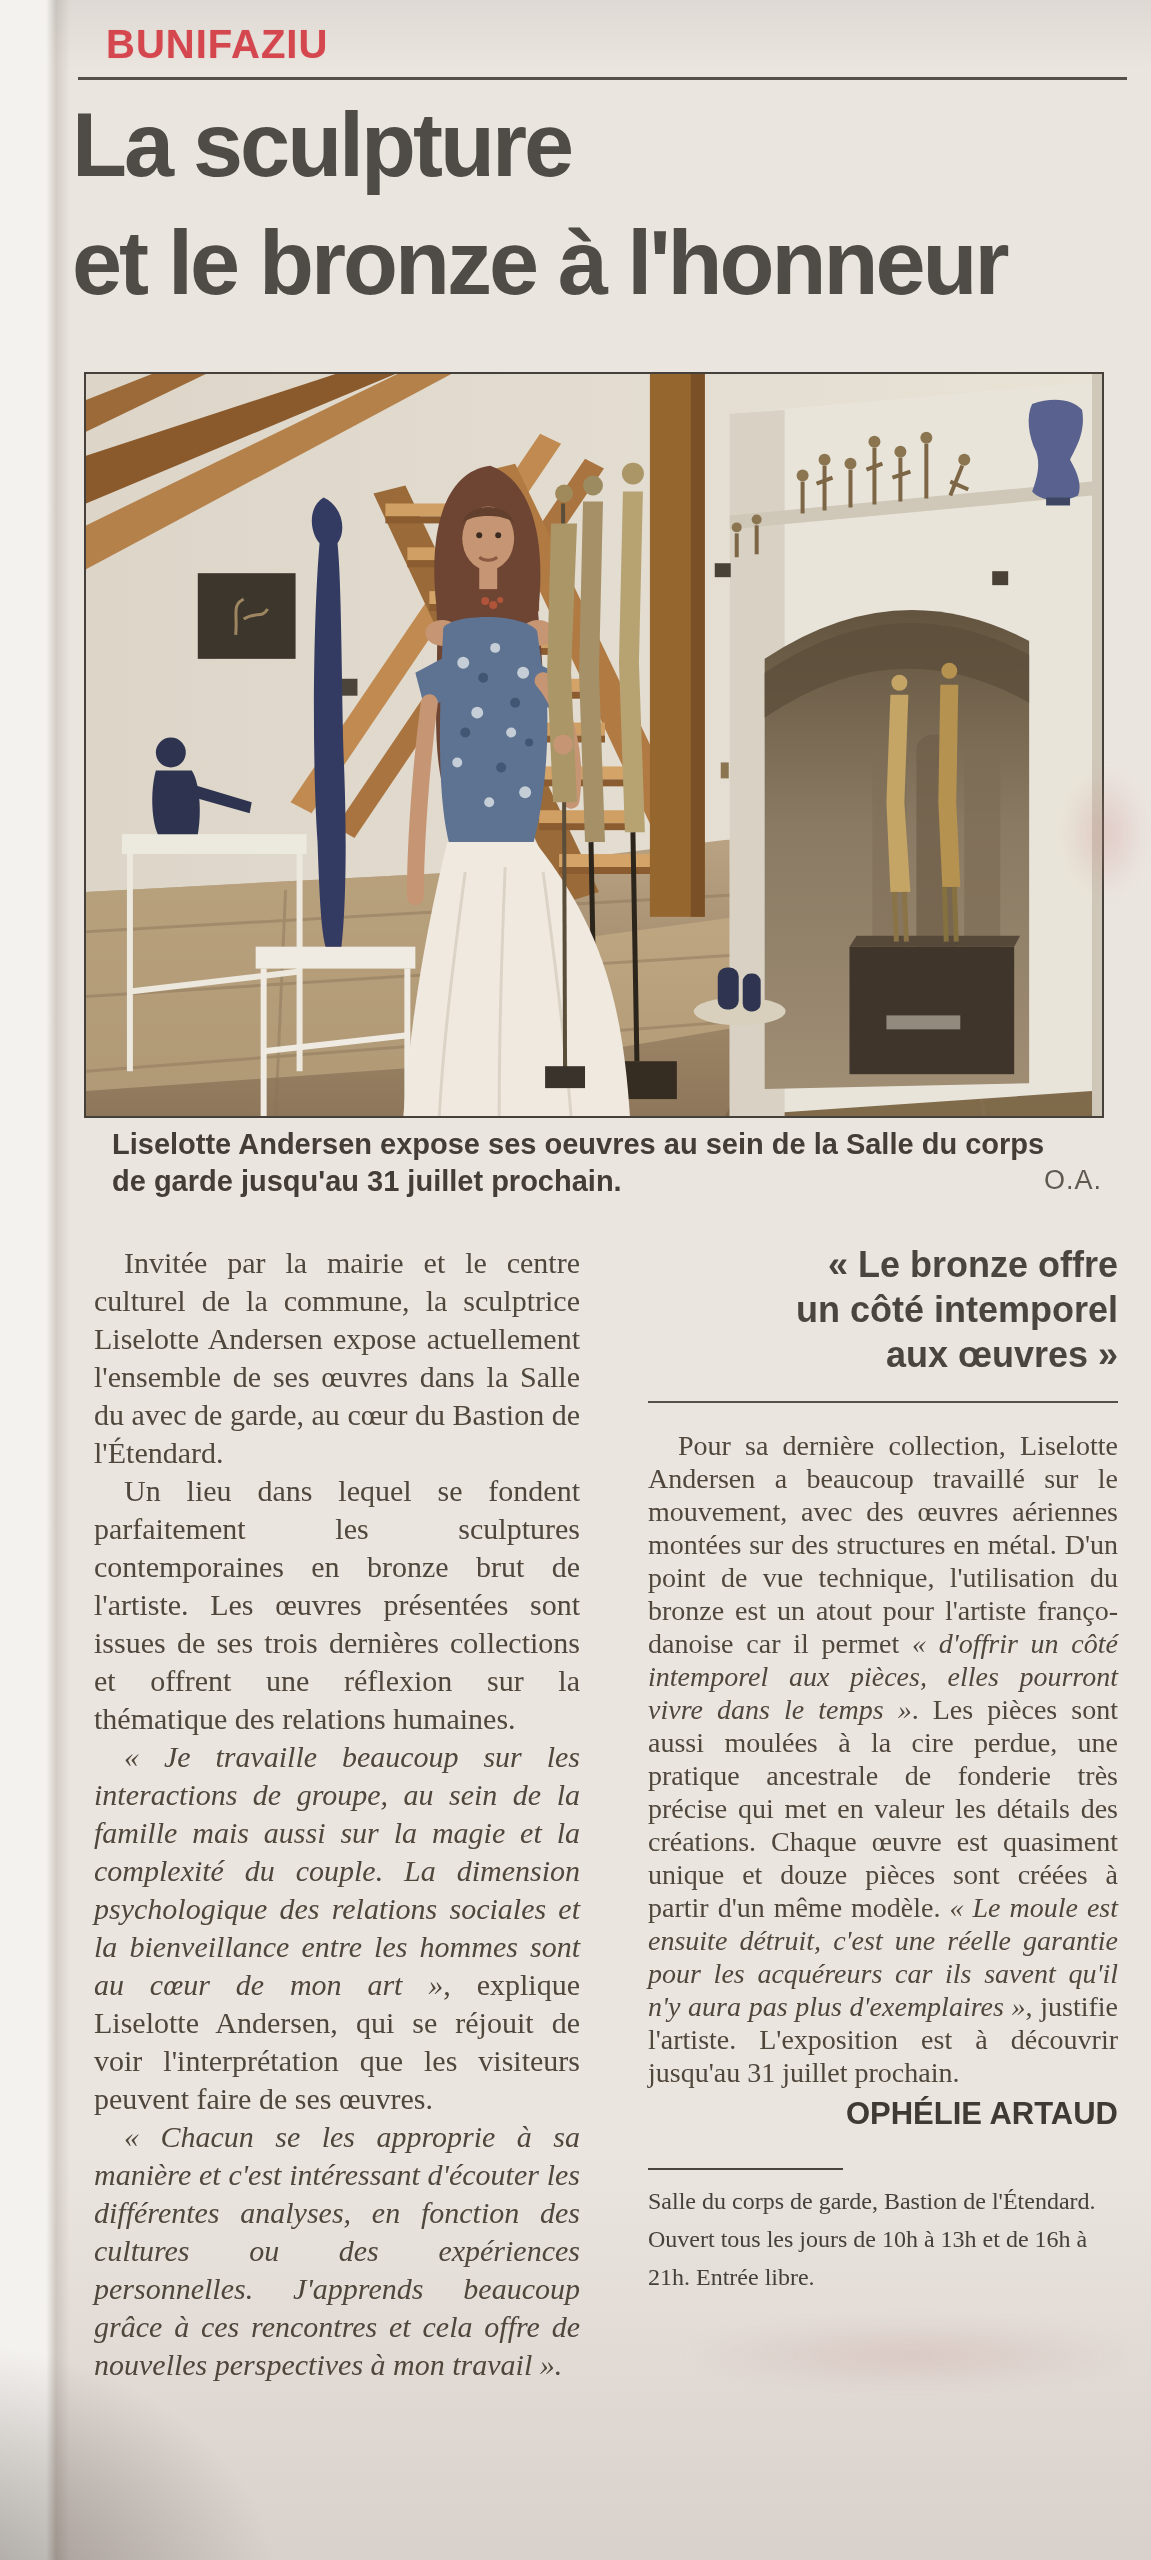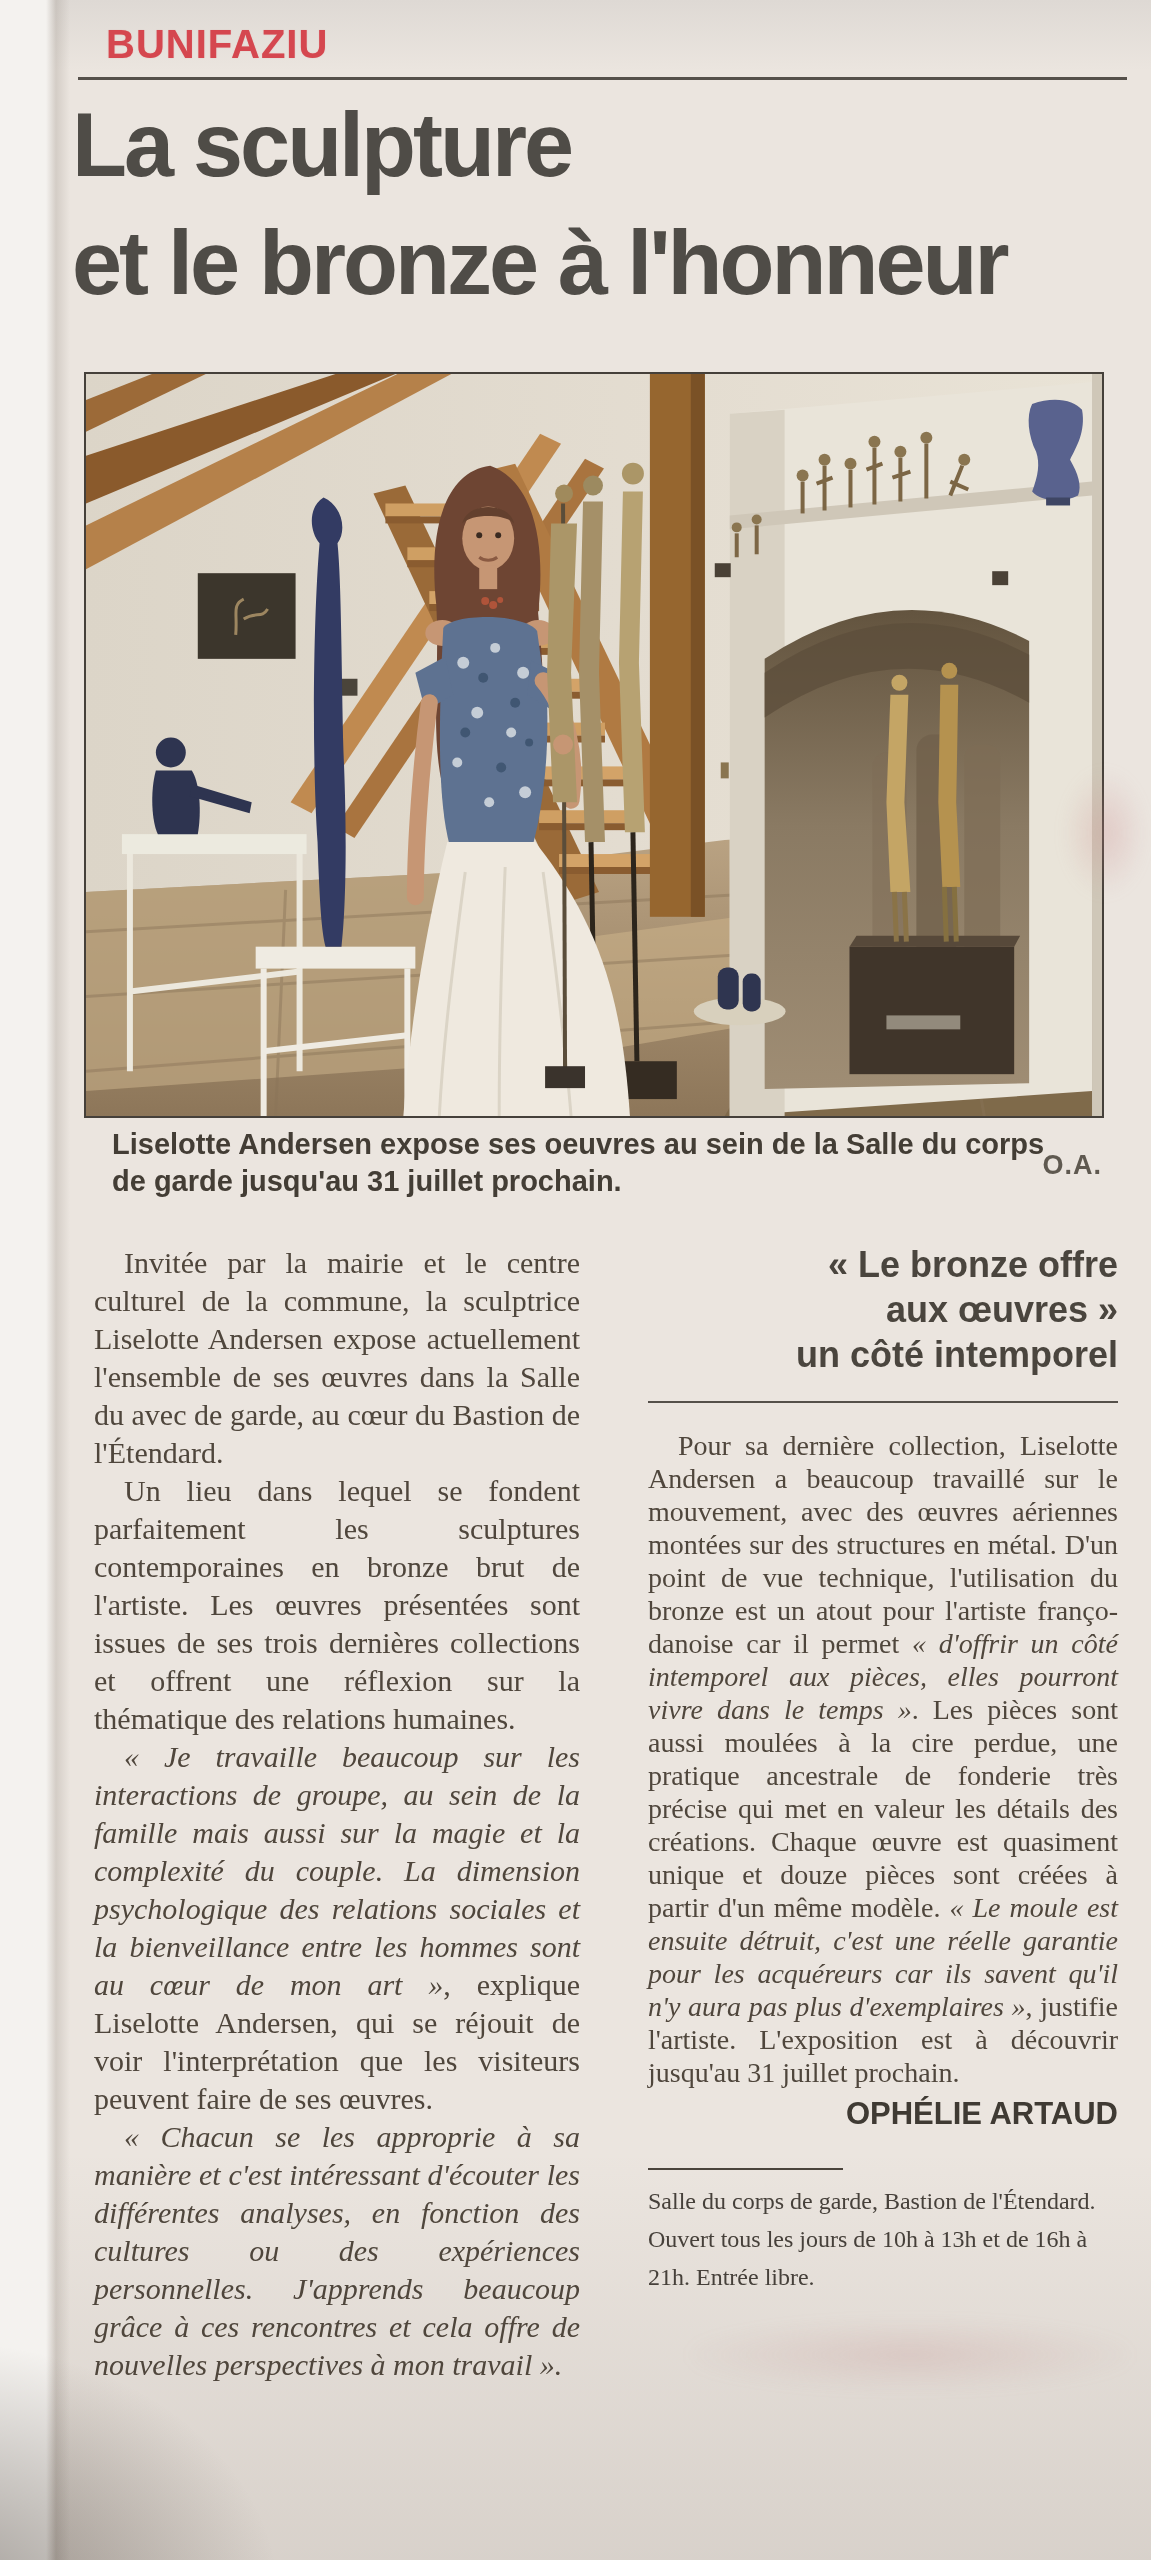--- a/index.html
+++ b/index.html
@@ -42,22 +42,22 @@
   }
   .photo-frame svg{display:block;width:100%;height:100%;}
   .caption{
     position:absolute;top:1126px;left:84px;width:1020px;
     font-family:"Liberation Sans", sans-serif;
     font-weight:bold;font-size:29px;line-height:37px;
     color:#433d35;
   }
   .caption .cap-text{display:block;width:945px;margin-left:28px;}
   .caption .credit{
-    position:absolute;right:2px;bottom:16px;
-    font-weight:bold;font-size:27px;color:#5f5950;letter-spacing:1px;
+    position:absolute;right:2px;bottom:1px;
+    font-weight:normal;font-size:27px;color:#5f5950;letter-spacing:1px;
   }
   .col{position:absolute;text-align:justify;color:#4f463c;}
   .col p{margin:0;text-indent:30px;}
   .col-left{top:1244px;left:94px;width:486px;font-size:30px;line-height:38px;}
   .col-right{top:1242px;left:648px;width:470px;font-size:28px;line-height:33px;}
   .col em{font-style:italic;}
   .pullquote{
     font-family:"Liberation Sans", sans-serif;
     font-weight:bold;font-size:36px;line-height:45px;
     color:#4a453e;text-align:right;
@@ -331,22 +331,22 @@
   <div class="col col-left">
       <p><span>Invitée par la mairie et le centre culturel de la commune, la sculptrice Liselotte Andersen expose actuellement l'ensemble de ses œuvres dans la Salle du avec de garde, au cœur du Bastion de l'Étendard.</span></p>
       <p><span>Un lieu dans lequel se fondent parfaitement les sculptures contemporaines en bronze brut de l'artiste. Les œuvres présentées sont issues de ses trois dernières collections et offrent une réflexion sur la thématique des relations humaines.</span></p>
       <p><em>« Je travaille beaucoup sur les interactions de groupe, au sein de la famille mais aussi sur la magie et la complexité du couple. La dimension psychologique des relations sociales et la bienveillance entre les hommes sont au cœur de mon art »</em><span>, explique Liselotte Andersen, qui se réjouit de voir l'interprétation que les visiteurs peuvent faire de ses œuvres.</span></p>
       <p><em>« Chacun se les approprie à sa manière et c'est intéressant d'écouter les différentes analyses, en fonction des cultures ou des expériences personnelles. J'apprends beaucoup grâce à ces rencontres et cela offre de nouvelles perspectives à mon travail ».</em></p>
     </div>
 
   <div class="col col-right">
     <div class="pullquote">
       <div>« Le bronze offre</div>
+      <div>un côté intemporel</div>
       <div>aux œuvres »</div>
-      <div>un côté intemporel</div>
     </div>
     <div class="pullquote-rule"></div>
     <div class="body-block">
         <p><span>Pour sa dernière collection, Liselotte Andersen a beaucoup travaillé sur le mouvement, avec des œuvres aériennes montées sur des structures en métal. D'un point de vue technique, l'utilisation du bronze est un atout pour l'artiste franço-danoise car il permet </span><em>« d'offrir un côté intemporel aux pièces, elles pourront vivre dans le temps »</em><span>. Les pièces sont aussi moulées à la cire perdue, une pratique ancestrale de fonderie très précise qui met en valeur les détails des créations. Chaque œuvre est quasiment unique et douze pièces sont créées à partir d'un même modèle. </span><em>« Le moule est ensuite détruit, c'est une réelle garantie pour les acquéreurs car ils savent qu'il n'y aura pas plus d'exemplaires »</em><span>, justifie l'artiste. L'exposition est à découvrir jusqu'au 31 juillet prochain.</span></p>
       </div>
     <div class="byline">OPHÉLIE ARTAUD</div>
     <div class="footnote">
       <div class="footnote-rule"></div>
       <div class="footnote-text">Salle du corps de garde, Bastion de l'Étendard. Ouvert tous les jours de 10h à 13h et de 16h à 21h. Entrée libre.</div>
     </div>

